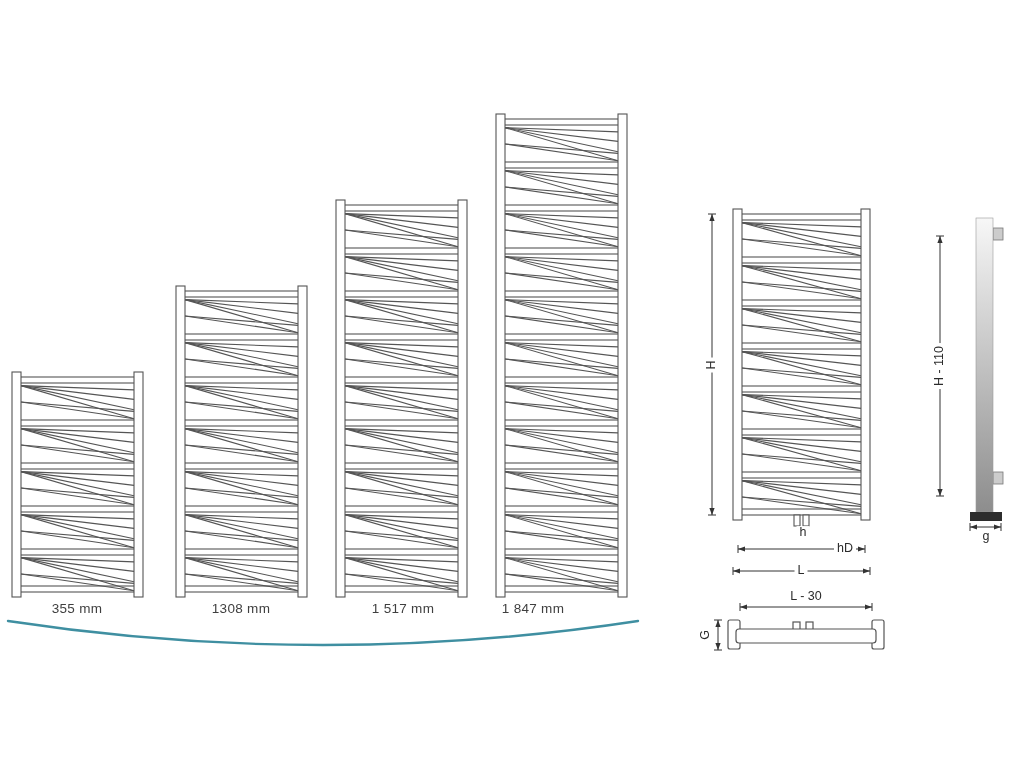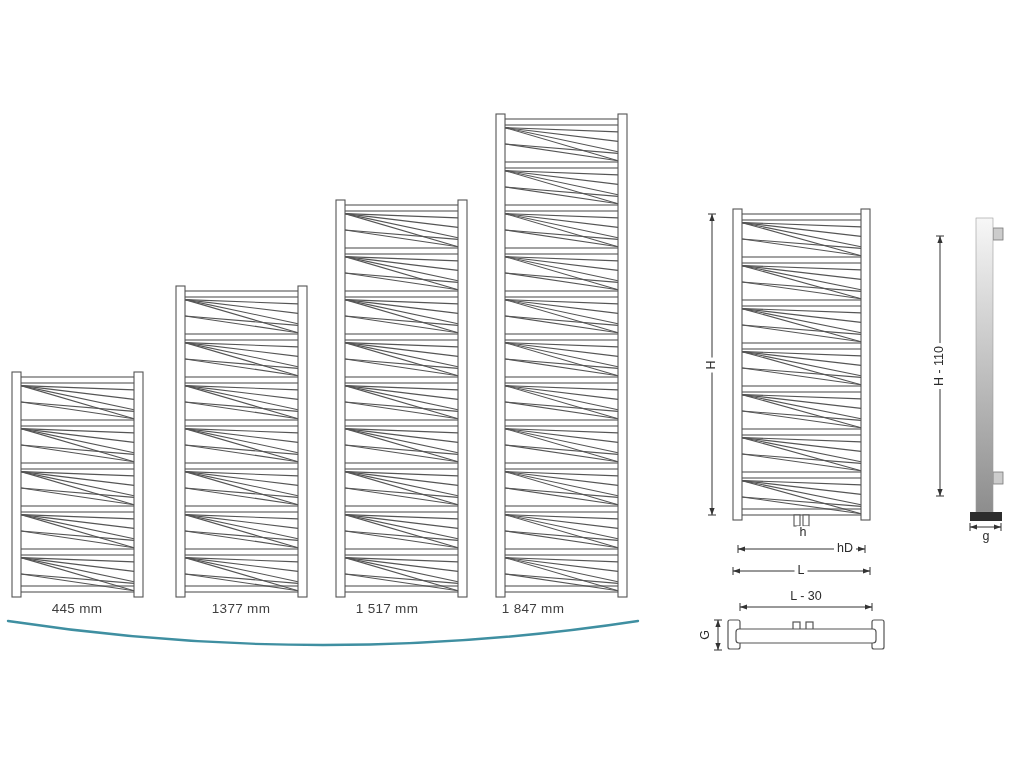--- a/index.html
+++ b/index.html
@@ -393,23 +393,23 @@
       </g>
       <g stroke="#555555" stroke-width="1.2" fill="#fff">
         <rect x="728" y="620" width="12" height="29" rx="2"></rect>
         <rect x="872" y="620" width="12" height="29" rx="2"></rect>
         <rect x="793" y="622" width="7" height="8"></rect>
         <rect x="806" y="622" width="7" height="8"></rect>
         <rect x="736" y="629" width="140" height="14" rx="3"></rect>
       </g>
     </svg>
 
-  <div class="size-label" style="left:77px;top:601px">445 mm</div>
-  <div class="size-label" style="left:241px;top:601px">1377 mm</div>
-  <div class="size-label" style="left:387px;top:601px">1 517 mm</div>
+  <div class="size-label" style="left:77px;top:601px">355 mm</div>
+  <div class="size-label" style="left:241px;top:601px">1308 mm</div>
+  <div class="size-label" style="left:403px;top:601px">1 517 mm</div>
   <div class="size-label" style="left:533px;top:601px">1 847 mm</div>
 
   <div class="dim-label rot" style="left:712px;top:365px">H</div>
   <div class="dim-label" style="left:803px;top:533px">h</div>
   <div class="dim-label" style="left:845px;top:549px">hD</div>
   <div class="dim-label" style="left:801px;top:571px">L</div>
   <div class="dim-label rot" style="left:940px;top:366px">H - 110</div>
   <div class="dim-label" style="left:986px;top:537px">g</div>
   <div class="dim-label" style="left:806px;top:597px">L - 30</div>
   <div class="dim-label rot" style="left:706px;top:635px">G</div>

